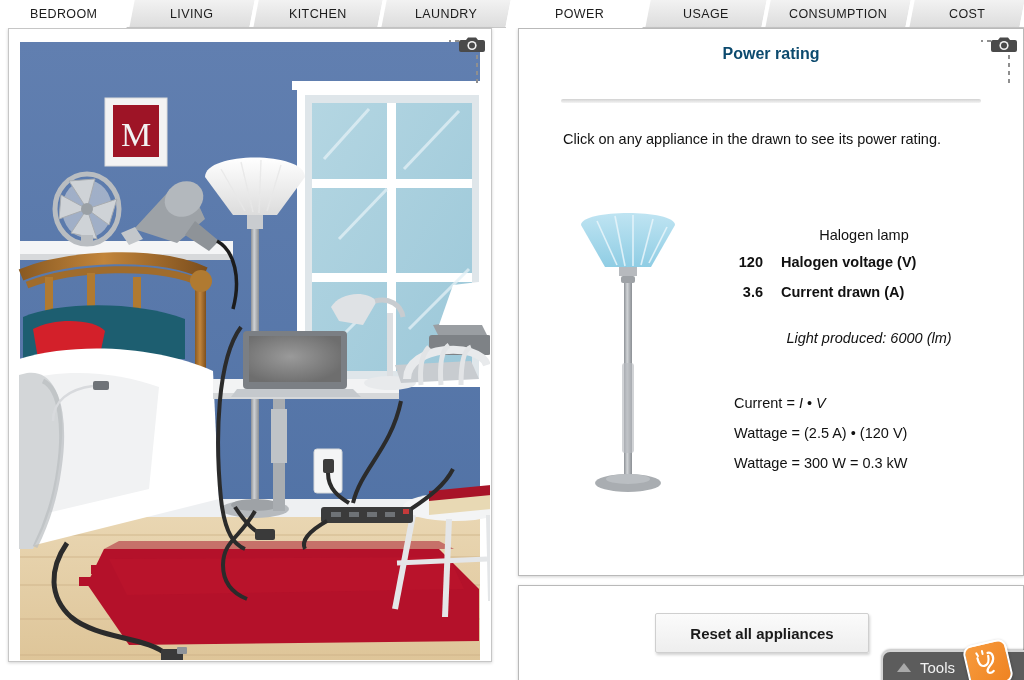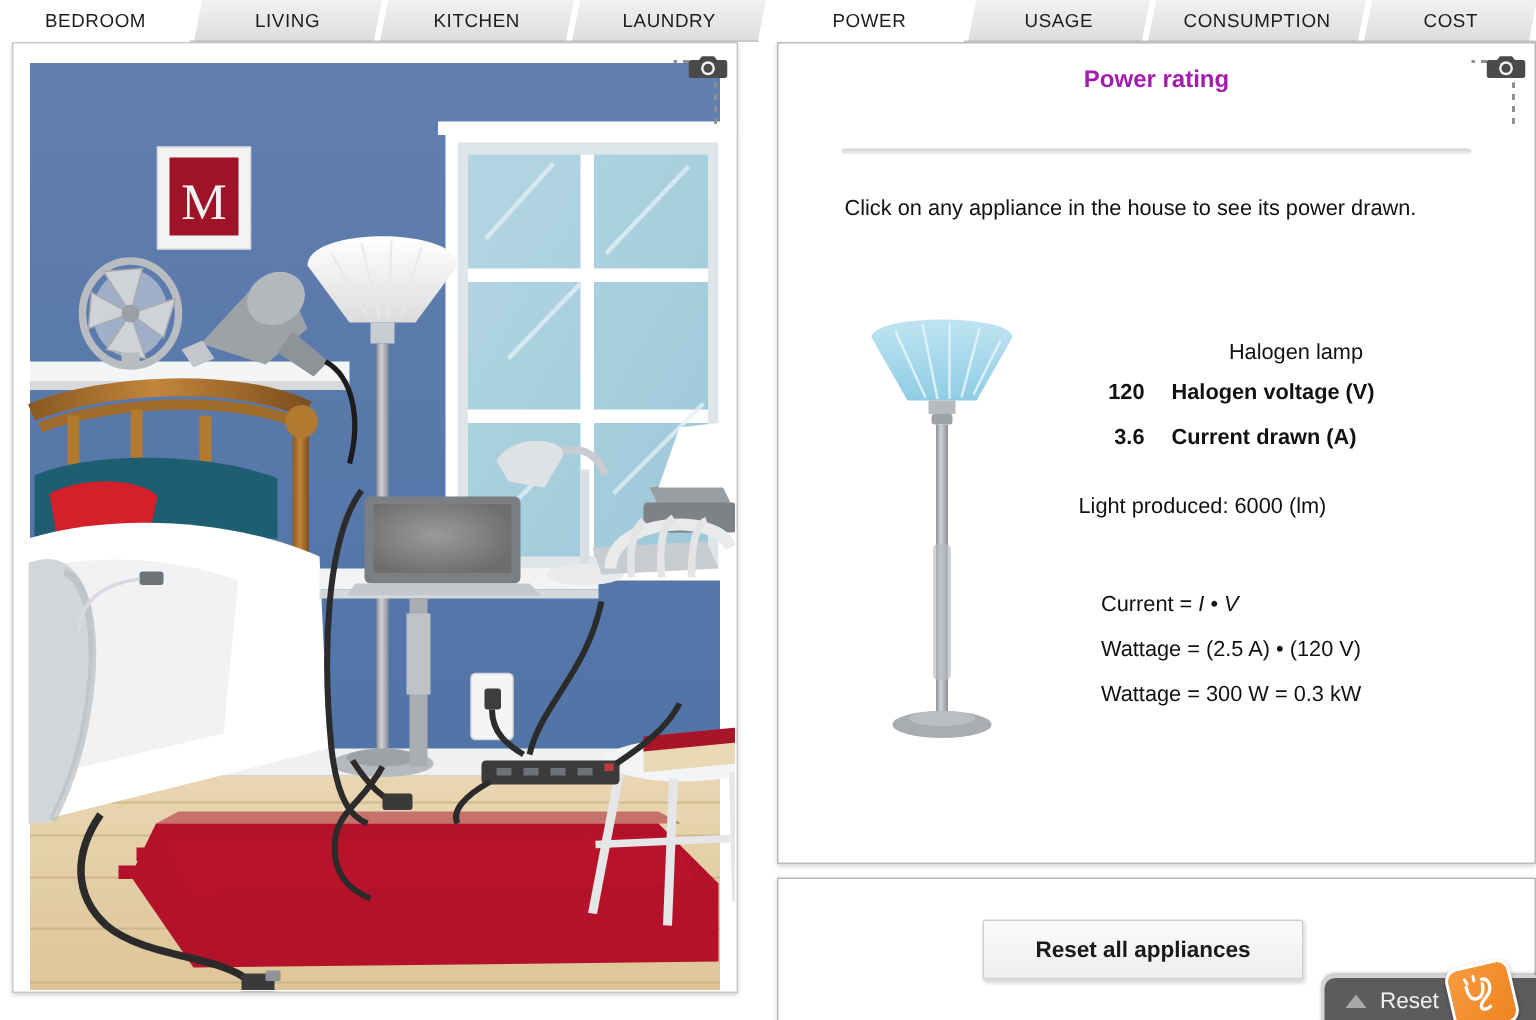--- a/index.html
+++ b/index.html
@@ -56,21 +56,21 @@
     background:repeating-linear-gradient(#8f8f8f 0 4px,transparent 4px 8px);
   }
   .snap .dash-h{
     position:absolute;right:20px;top:7px;width:18px;height:2px;
     background:repeating-linear-gradient(to left,#8f8f8f 0 4px,transparent 4px 8px);
   }
 
   
   .info-title{
     position:absolute;left:0;right:0;top:16px;text-align:center;
-    font-size:16px;font-weight:bold;color:#a21caf;
+    font-size:16px;font-weight:bold;color:#0c4a6e;
   }
   .info-rule{
     position:absolute;left:42px;right:42px;top:70px;height:4px;
     background:linear-gradient(#d2d2d2,#f4f4f4);
     border-radius:2px;
   }
   .info-instr{
     position:absolute;left:44px;width:430px;top:100px;
     font-size:14.5px;color:#111;line-height:21px;
   }
@@ -78,22 +78,22 @@
   .spec-name{
     position:absolute;left:200px;top:183px;width:290px;text-align:center;
     font-size:14.5px;color:#111;margin-top:15px;
   }
   .spec-row{position:absolute;left:200px;width:300px;font-size:14.5px;font-weight:bold;color:#111;}
   .spec-row .v{display:inline-block;width:44px;text-align:right;}
   .spec-row .k{display:inline-block;margin-left:14px;}
   #spec-row-0{top:225px;}
   #spec-row-1{top:255px;}
   .spec-light{
-    position:absolute;left:200px;top:301px;width:300px;text-align:left;
-    font-size:14.5px;color:#111;
+    position:absolute;left:200px;top:301px;width:300px;text-align:center;
+    font-size:14.5px;color:#111;font-style:italic;
   }
   .calc{position:absolute;left:215px;width:300px;font-size:14.5px;color:#111;}
   #calc-0{top:366px;}
   #calc-1{top:396px;}
   #calc-2{top:426px;}
   .calc i{font-style:italic;}
 
   
   .reset-btn{
     position:absolute;left:136px;top:27px;width:212px;height:38px;
@@ -406,21 +406,21 @@
         <path d="M2 5h5l2-2.5h8L19 5h5a2 2 0 0 1 2 2v8a2 2 0 0 1-2 2H2a2 2 0 0 1-2-2V7a2 2 0 0 1 2-2z" fill="#4a4a4a"></path>
         <circle cx="13" cy="10.5" r="4.6" fill="#f2f2f2"></circle>
         <circle cx="13" cy="10.5" r="3" fill="#4a4a4a"></circle>
       </svg>
     </div>
   </div>
 
   <div class="panel" id="info-panel">
     <div class="info-title">Power rating</div>
     <div class="info-rule"></div>
-    <div class="info-instr">Click on any appliance in the house to see its power drawn.</div>
+    <div class="info-instr">Click on any appliance in the drawn to see its power rating.</div>
 
     <div class="lamp-fig">
       <svg width="130" height="310" viewBox="0 0 130 310" xmlns="http://www.w3.org/2000/svg">
         <defs>
           <linearGradient id="bshade" x1="0" y1="0" x2="0" y2="1">
             <stop offset="0" stop-color="#bfe4f2"></stop>
               <stop offset="1" stop-color="#8fcde4"></stop>
           </linearGradient>
           <linearGradient id="bpole" x1="0" y1="0" x2="1" y2="0">
             <stop offset="0" stop-color="#8d9196"></stop>
@@ -476,21 +476,21 @@
     </div>
   </div>
 
   <div class="panel" id="bottom-panel">
     <div class="reset-btn">Reset all appliances</div>
   </div>
 
   <div class="tools-widget">
     <div class="tools-bar">
       <div class="tools-tri"></div>
-      <div class="tools-label">Reset</div>
+      <div class="tools-label">Tools</div>
     </div>
     <div class="tools-logo">
       <svg width="36" height="36" viewBox="0 0 36 36">
         <path d="M11 12 c0 6 2 9 5 9 c4 0 6-4 6-9" stroke="#ffffff" stroke-width="2.2" fill="none" stroke-linecap="round"></path>
         <path d="M22 9 c5 0 6 7 2 11 c-3 3-6 4-6 7 c0 2 3 3 6 1" stroke="#ffffff" stroke-width="2.2" fill="none" stroke-linecap="round"></path>
         <line x1="12" y1="10" x2="11" y2="7" stroke="#ffffff" stroke-width="2" stroke-linecap="round"></line>
         <line x1="17" y1="9" x2="17" y2="6" stroke="#ffffff" stroke-width="2" stroke-linecap="round"></line>
       </svg>
     </div>
   </div>

